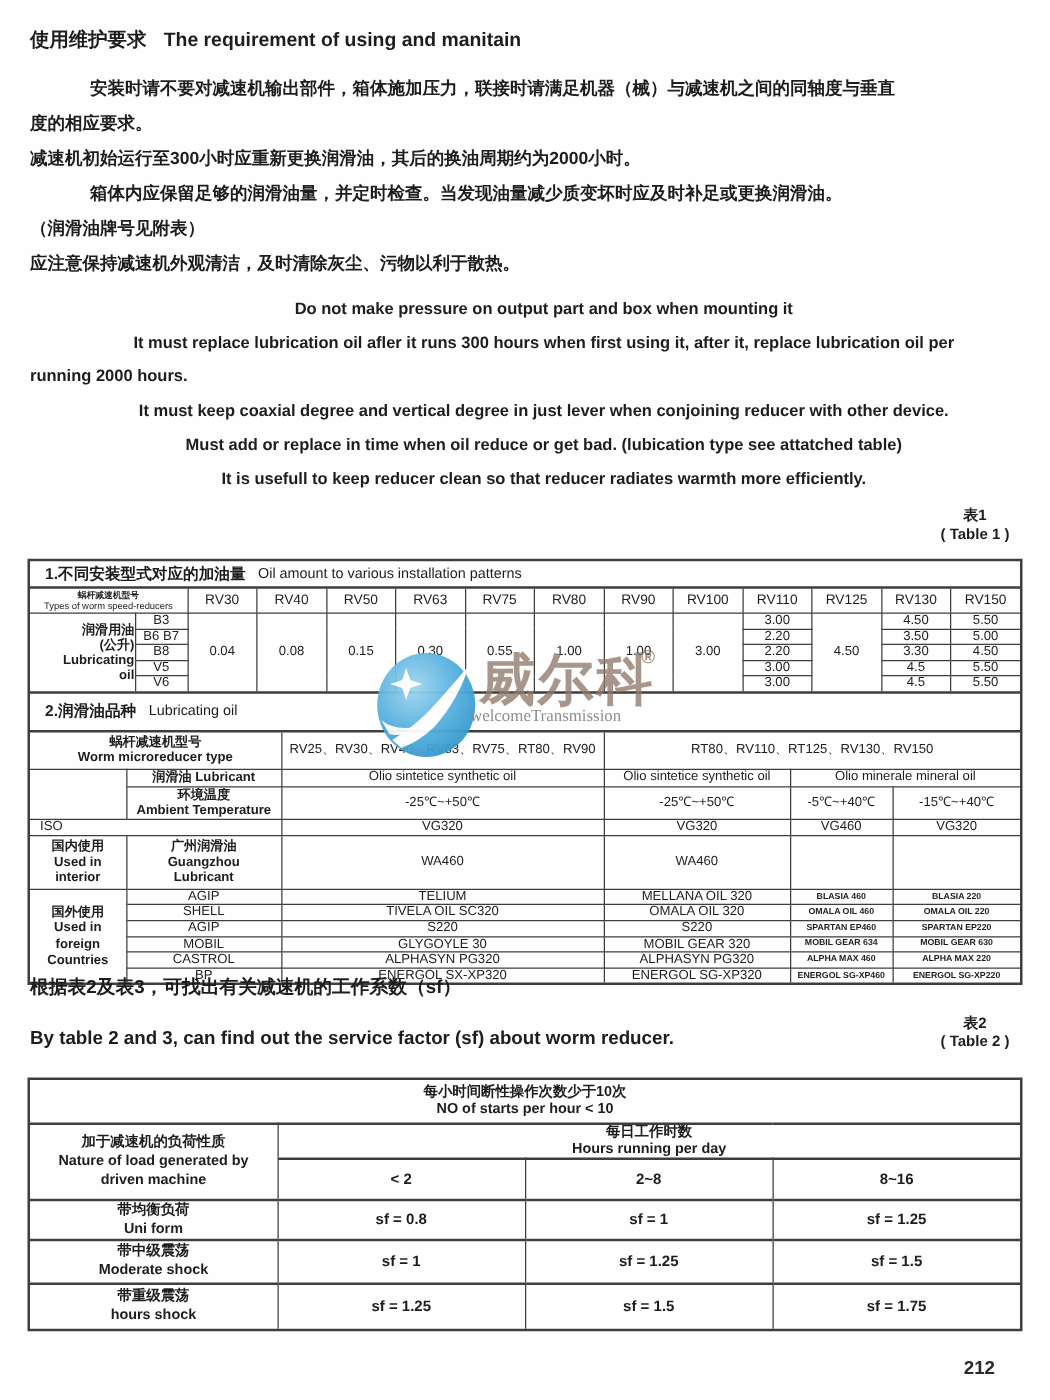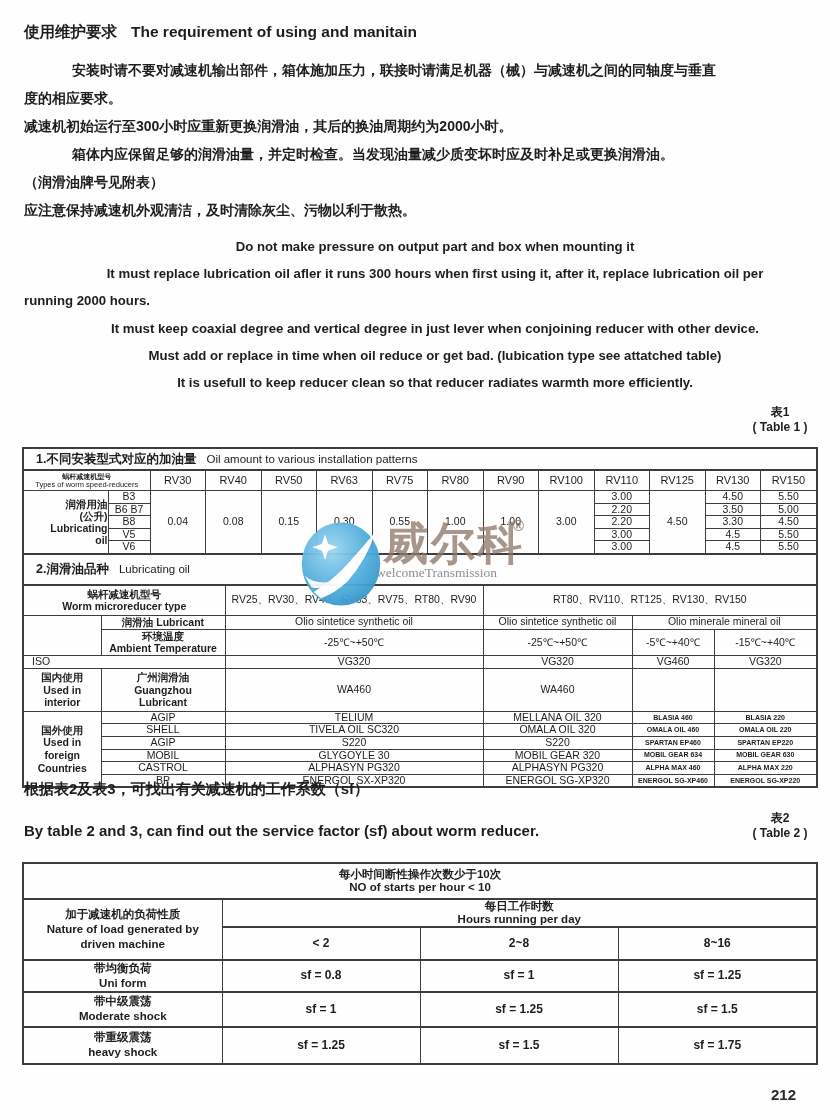--- a/index.html
+++ b/index.html
@@ -352,21 +352,21 @@
       </tr>
       <tr class="rh35">
         <td class="pre loadc">带中级震荡
 Moderate shock</td>
         <td class="sf">sf = 1</td>
         <td class="sf">sf = 1.25</td>
         <td class="sf">sf = 1.5</td>
       </tr>
       <tr class="rh37">
         <td class="pre loadc">带重级震荡
-heavy shock</td>
+hours shock</td>
         <td class="sf">sf = 1.25</td>
         <td class="sf">sf = 1.5</td>
         <td class="sf">sf = 1.75</td>
       </tr>
     </tbody>
       </table>
   </div>
 
   <svg class="wm" id="wm-circle" viewBox="0 0 100 106" xmlns="http://www.w3.org/2000/svg">
     <defs>

